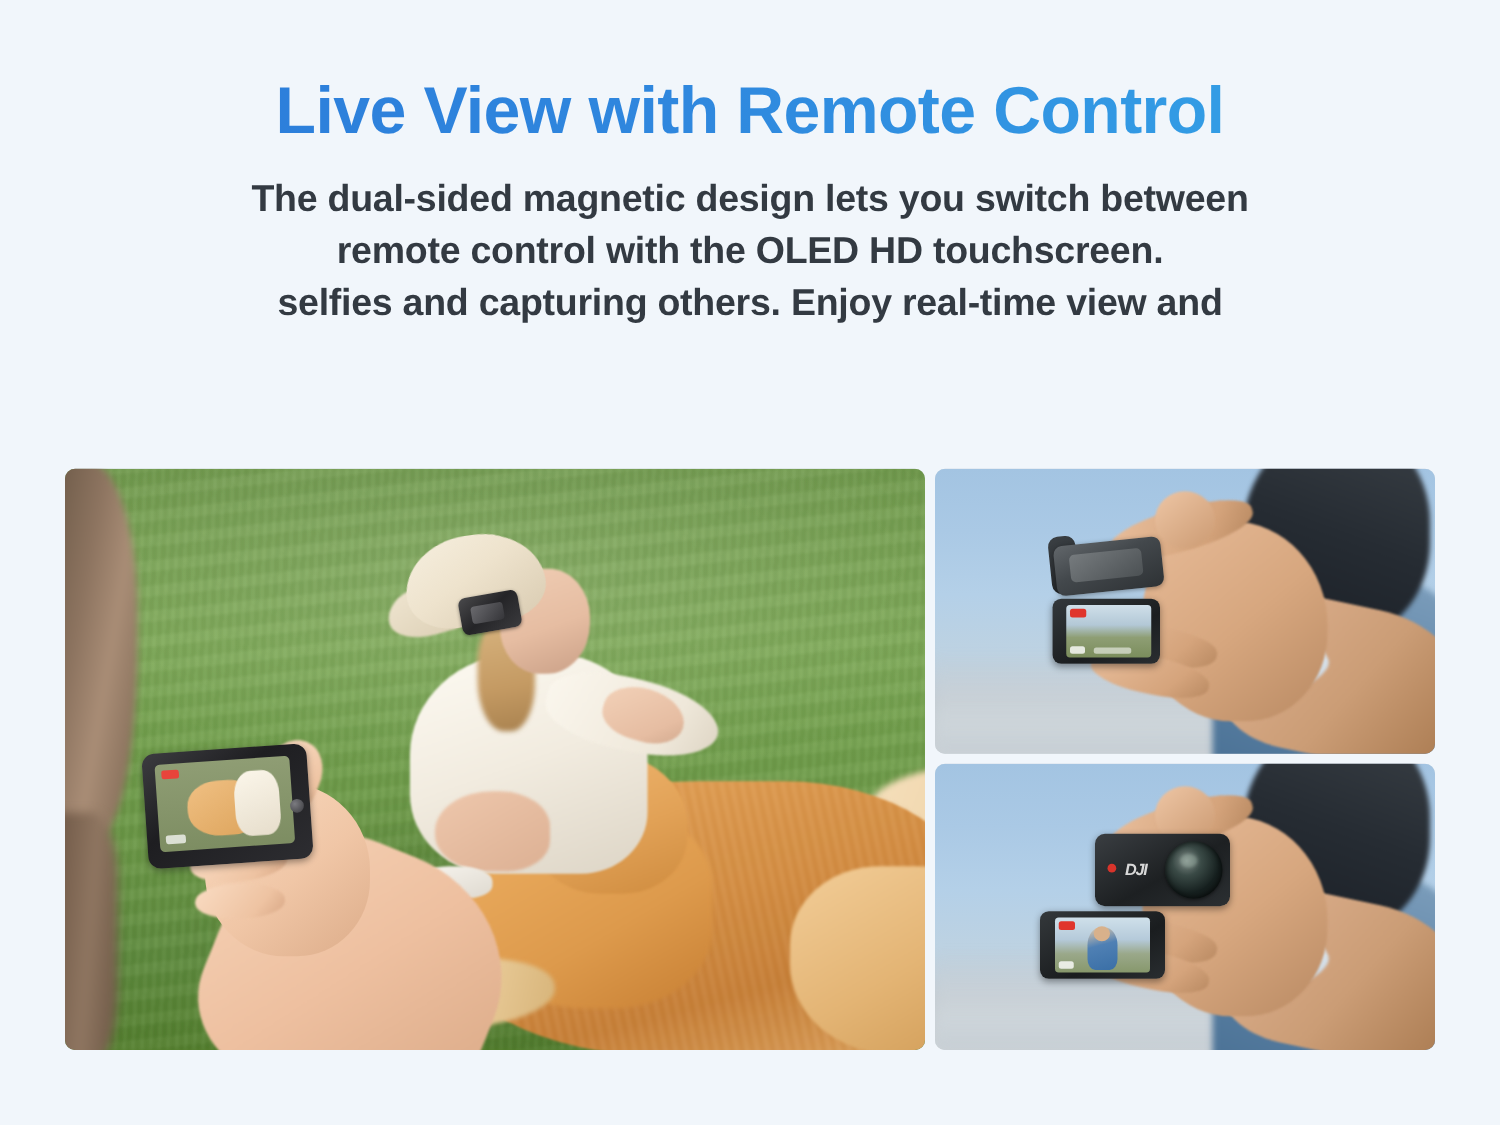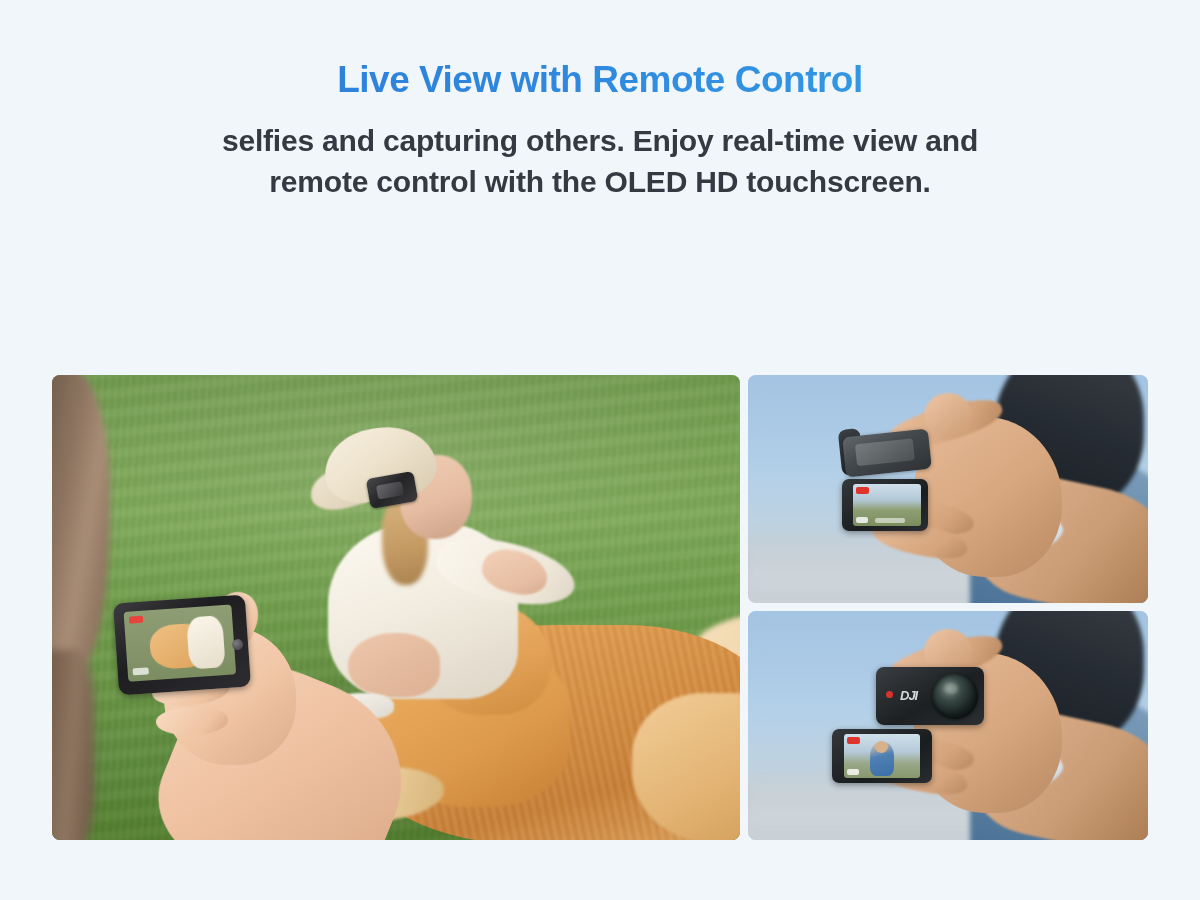--- a/index.html
+++ b/index.html
@@ -27,21 +27,21 @@
 
   .headline-block {
     position: absolute;
     top: 58px;
     left: 0;
     width: 1200px;
     text-align: center;
   }
 
   .headline {
-    font-size: 37px;
+    font-size: 53px;
     font-weight: 700;
     line-height: 1.18;
     letter-spacing: -0.5px;
     background: linear-gradient(90deg, #2b7ad9 0%, #2f87de 45%, #35a7e8 100%);
     -webkit-background-clip: text;
     background-clip: text;
     color: transparent;
     -webkit-text-fill-color: transparent;
     white-space: nowrap;
   }
@@ -633,22 +633,23 @@
 </head>
 <body>
 
 <div class="page">
 
   <div class="headline-block">
 
     <h1 class="headline">Live View with Remote Control</h1>
 
     <p class="subhead">
+      <span class="subhead-line">The dual-sided magnetic design lets you switch between</span>
+      <span class="subhead-line">remote control with the OLED HD touchscreen.</span>
       <span class="subhead-line">selfies and capturing others. Enjoy real-time view and</span>
-      <span class="subhead-line">remote control with the OLED HD touchscreen.</span>
     </p>
   </div>
 
   <div class="gallery">
 
     <div class="gallery-left">
       <figure class="photo photo-left">
 
         <div class="lawn"></div>
         <div class="lawn-shadow"></div>

